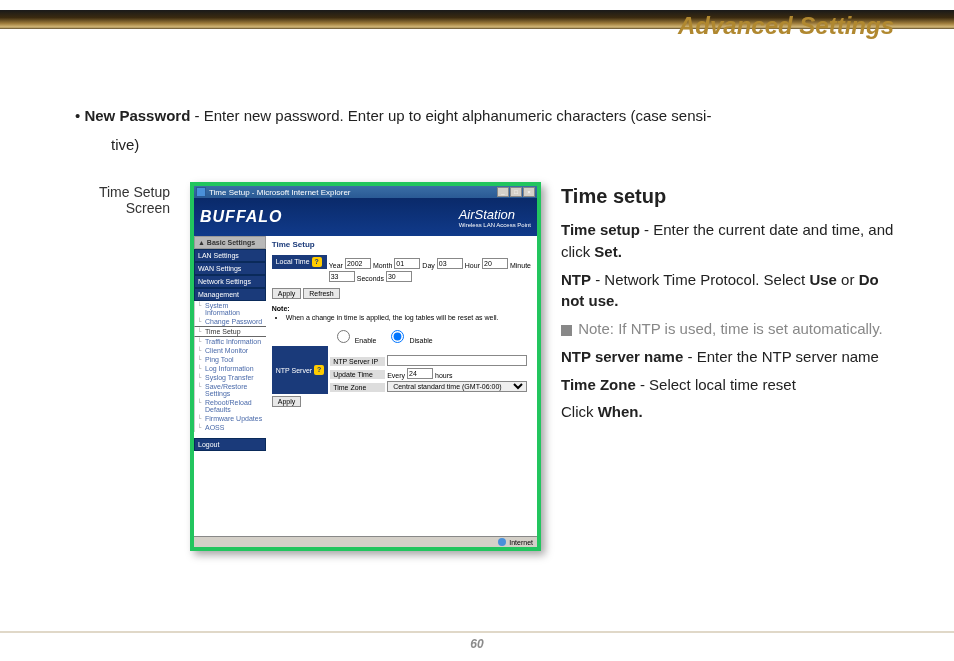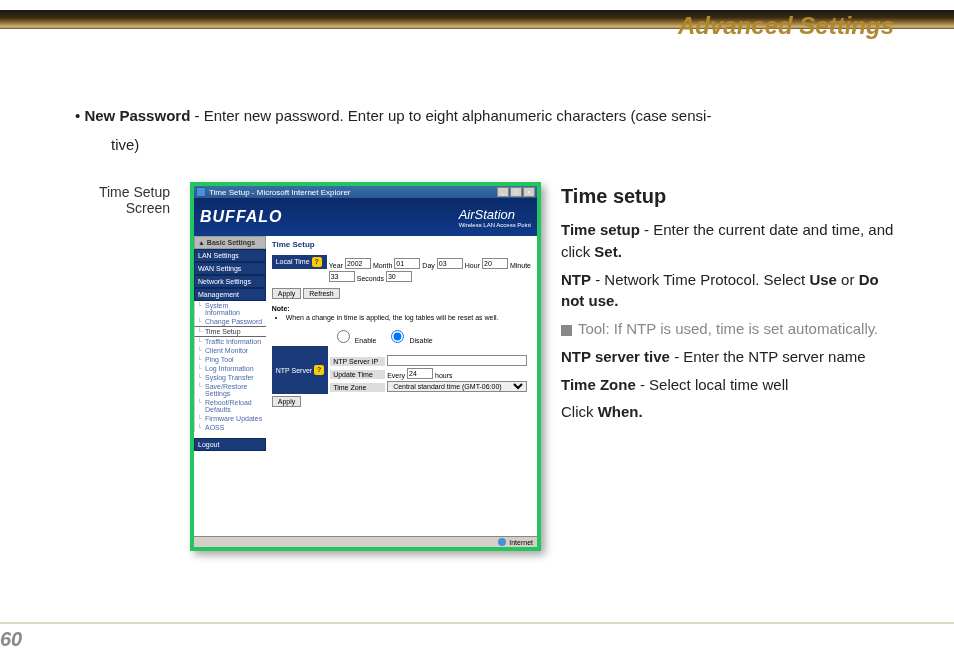--- a/index.html
+++ b/index.html
@@ -110,21 +110,21 @@
     color: #222;
   }
   .right-col h2 { font-size: 20px; margin:0 0 8px 0; }
   .right-col p { margin: 6px 0; }
   .note-gray { color: #888; }
   .note-square { display:inline-block; width:11px; height:11px; background:#888; vertical-align:middle; margin-right:2px; }
   .footer {
     position:absolute; bottom:10px; left:0; right:0;
     border-top: 2px solid #e0d8c8;
   }
-  .page-num { color:#8a8a8a; font-weight:bold; font-style:italic; font-size:20px; margin-top:4px; }
+  .page-num { text-align:center; color:#8a8a8a; font-weight:bold; font-style:italic; font-size:12px; margin-top:4px; }
 </style>
 </head>
 <body>
 
 <div class="header-band">
   <div class="header-title">Advanced Settings</div>
 </div>
 
 <div class="content">
   <div class="bullet-line">
@@ -245,23 +245,23 @@
           <span class="globe"></span>
           <span>Internet</span>
         </span>
       </div>
     </div>
 
     <div class="right-col">
       <h2>Time setup</h2>
       <p><span class="bold">Time setup</span><span> - Enter the current date and time, and click </span><span class="bold">Set.</span></p>
       <p><span class="bold">NTP</span><span> - Network Time Protocol.  Select </span><span class="bold">Use</span><span> or </span><span class="bold">Do not use.</span></p>
-      <p class="note-gray"><span class="note-square"></span><span> Tool: If NTP is used, time is set automatically.</span></p>
-      <p><span class="bold">NTP server tive</span><span> - Enter the NTP server name</span></p>
-      <p><span class="bold">Time Zone</span><span> - Select local time well</span></p>
+      <p class="note-gray"><span class="note-square"></span><span> Note: If NTP is used, time is set automatically.</span></p>
+      <p><span class="bold">NTP server name</span><span> - Enter the NTP server name</span></p>
+      <p><span class="bold">Time Zone</span><span> - Select local time reset</span></p>
       <p><span>Click </span><span class="bold">When.</span></p>
     </div>
   </div>
 </div>
 
 <div class="footer">
   <div class="page-num">60</div>
 </div>
 
 </body></html>

